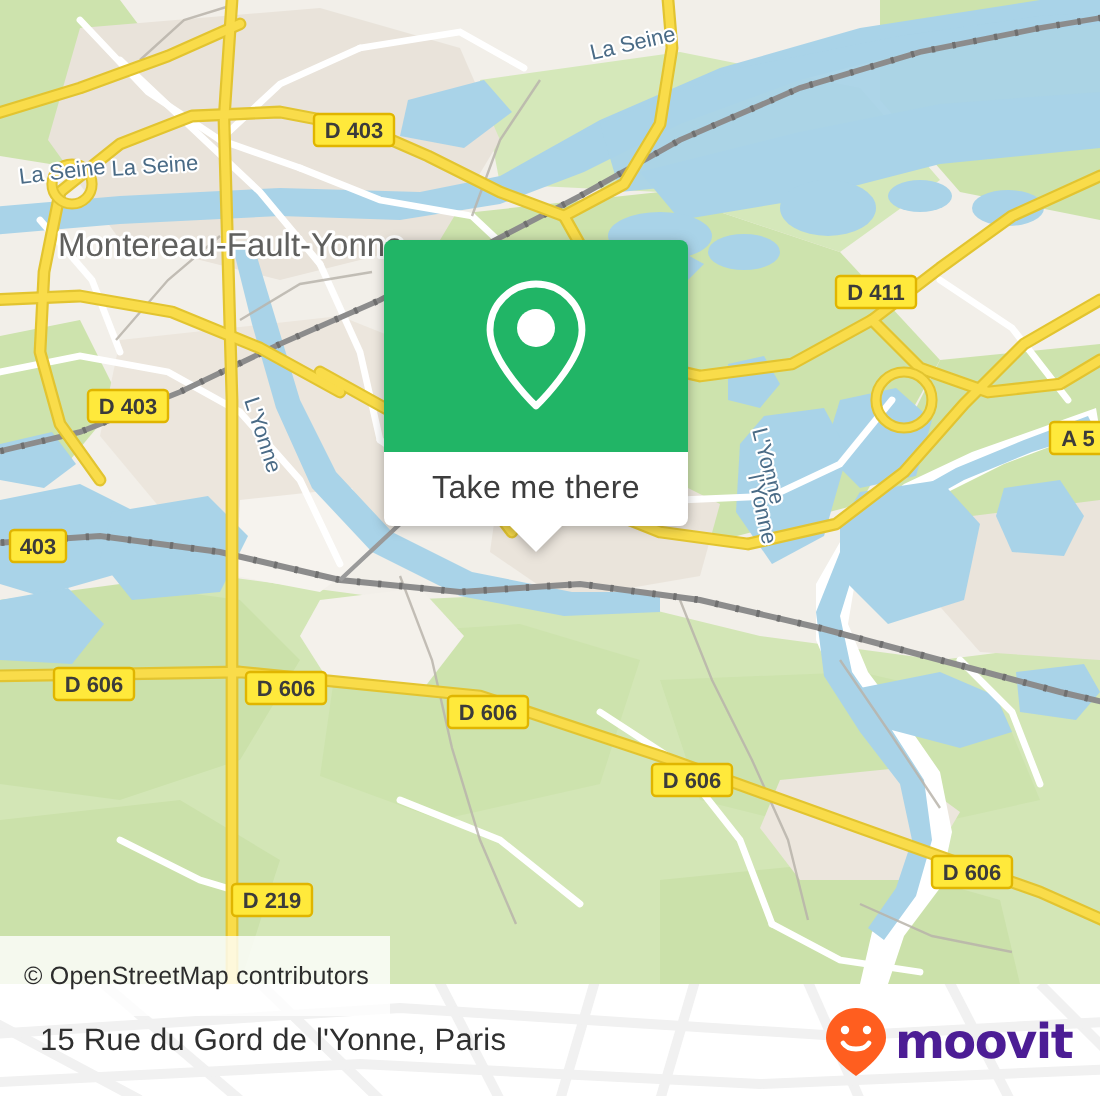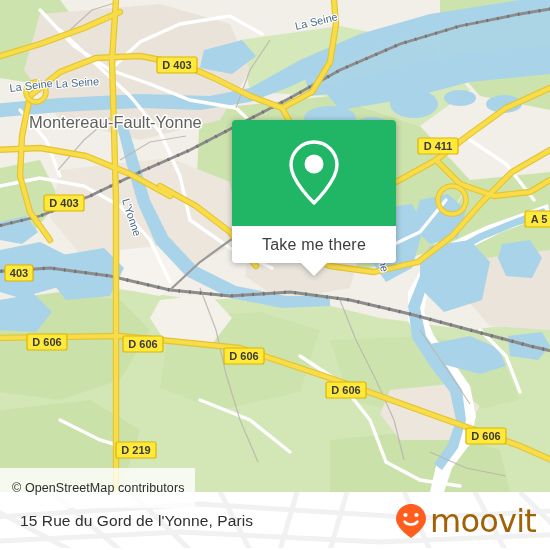--- a/index.html
+++ b/index.html
@@ -45,24 +45,23 @@
     letter-spacing: 0.1px;
     white-space: nowrap;
     z-index: 40;
   }
 
   
   #callout {
     position: absolute;
     left: 192px;
     top: 120px;
-    width: 164px;
+    width: 152px;
     z-index: 60;
     filter: drop-shadow(0 1px 3px rgba(0,0,0,0.30));
-    margin-left: 40px;
   }
   #callout-top {
     height: 106px;
     border-radius: 4px 4px 0 0;
     display: flex;
     align-items: center;
     justify-content: center;
   }
   #callout-bottom {
     position: relative;
@@ -120,23 +119,23 @@
   #footer-logo {
     position: absolute;
     right: 14px;
     top: 0;
     height: 58px;
     display: flex;
     align-items: center;
     gap: 3px;
   }
   #logo-word {
-    font-size: 32px;
-    font-weight: normal;
-    color: #a16207;
+    font-size: 24px;
+    font-weight: bold;
+    color: #4c1d95;
     letter-spacing: -0.8px;
     line-height: 1;
     font-family: "DejaVu Sans", sans-serif;
   }
 </style>
 </head>
 <body>
 
 <div id="app">
 

